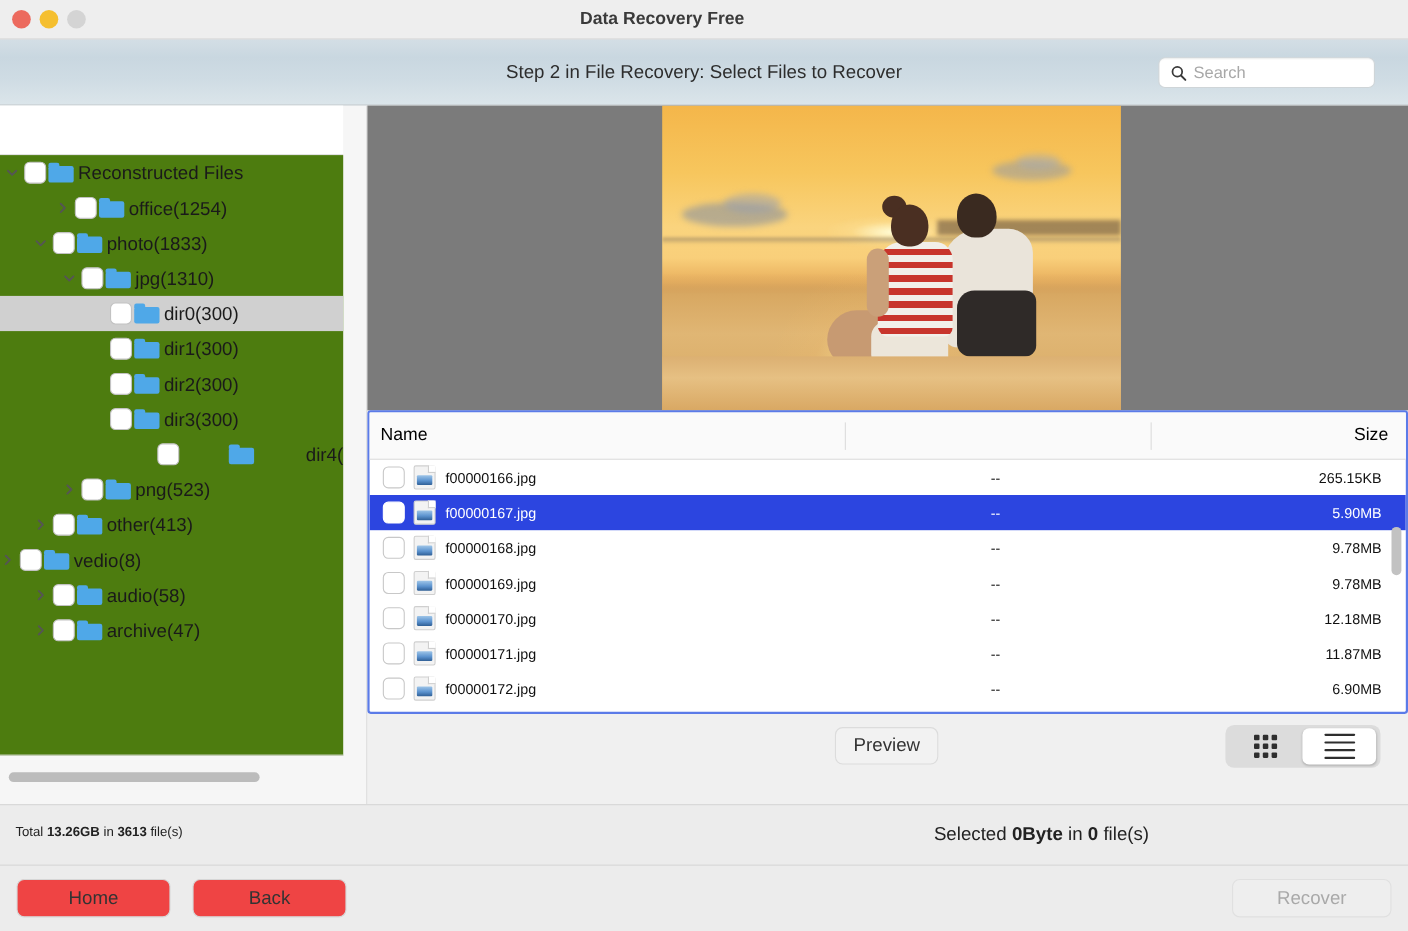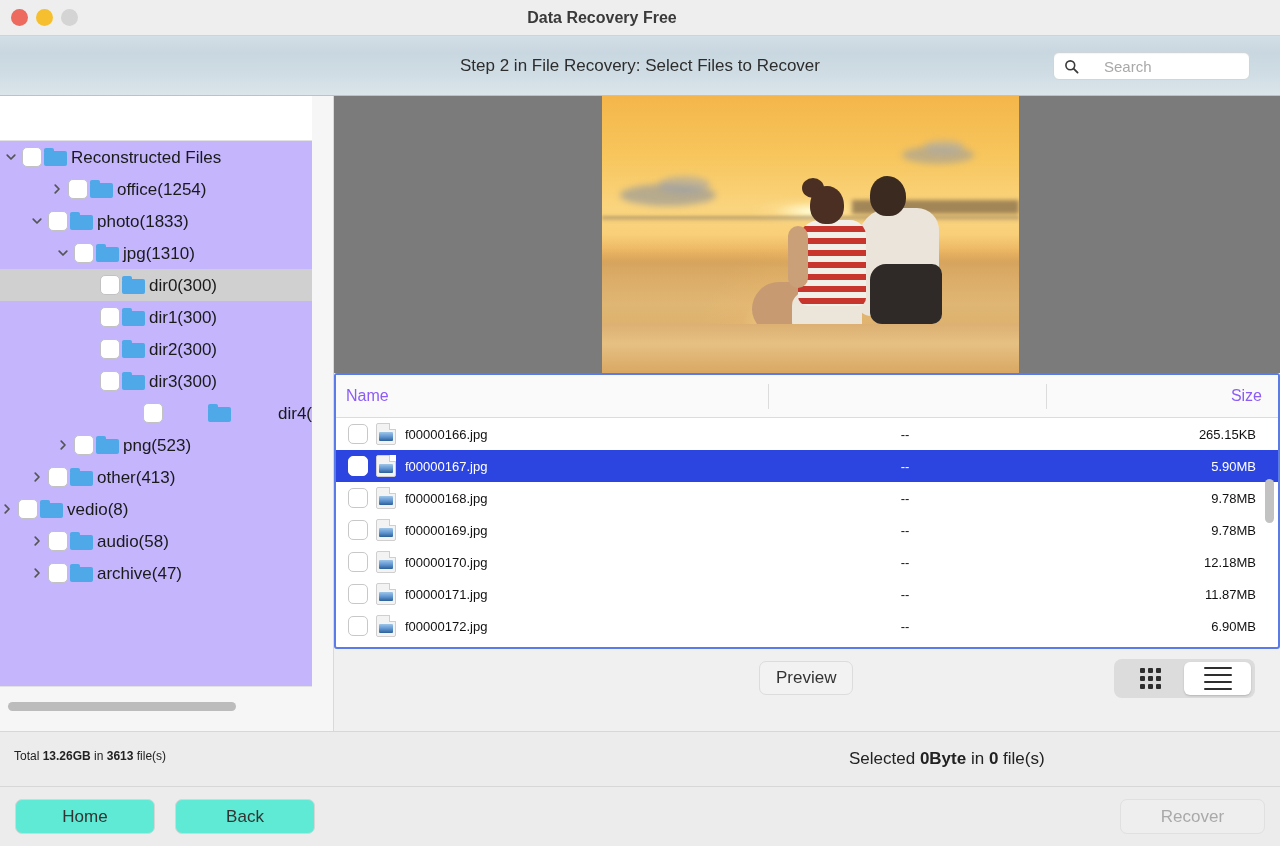--- a/index.html
+++ b/index.html
@@ -44,37 +44,37 @@
     position: absolute; right: 30px; top: 16px;
     width: 197px; height: 28px;
     background: #ffffff; border: 1px solid #cfd5d8; border-radius: 6px;
     display: flex; align-items: center;
     box-shadow: 0 1px 1px rgba(0,0,0,0.04) inset;
   }
   .searchbox .mag { margin-left: 10px; width: 15px; height: 15px; flex: 0 0 auto; }
   .searchbox input {
     border: 0; outline: 0; background: transparent;
     font-family: "Liberation Sans", sans-serif;
-    font-size: 15px; color: #222; margin-left: 25px; width: 150px;
+    font-size: 15px; color: #222; margin-left: 6px; width: 150px;
   }
   .searchbox input::placeholder { color: #a8a8a8; }
 
   
   .sidebar {
     position: absolute; left: 0; top: 96px; width: 334px; height: 635px;
     background: #f6f6f6;
     border-right: 1px solid #d9d9d9;
   }
   .sidebar-topstrip {
     position: absolute; left: 0; top: 0; width: 312px; height: 45px;
     background: #ffffff; border-bottom: 1px solid #e2e2e2;
   }
   .tree {
     position: absolute; left: 0; top: 45px; width: 312px; height: 546px;
-    background: #c4b5fd;
+    background: #4d7c0f;
     border-bottom: 1px solid #e2e2e2;
     overflow: hidden;
   }
   .tree-row {
     position: relative; height: 32px; display: flex; align-items: center;
     font-size: 17px; color: #1a1a1a; white-space: nowrap;
   }
   .tree-row.sel { background: #d0d0d0; }
   .chev {
     width: 14px; height: 14px; flex: 0 0 auto; margin-right: 4px;
@@ -169,21 +169,21 @@
   
   .filelist {
     position: absolute; left: 0; top: 277px; width: 946px; height: 276px;
     background: #ffffff;
     border: 2px solid #5b7be8; border-radius: 3px;
   }
   .fl-header {
     position: relative; height: 43px; background: #fafafa;
     border-bottom: 1px solid #dcdcdc; display: flex; align-items: center;
   }
-  .fl-header .col { font-size: 16px; color: #8b5cf6; }
+  .fl-header .col { font-size: 16px; color: #000000; }
   .col-name { position: absolute; left: 10px; }
   .col-date { position: absolute; left: 434px; width: 270px; text-align: center; }
   .col-size { position: absolute; right: 16px; }
   .divider { position: absolute; top: 9px; width: 1px; height: 25px; background: #dcdcdc; }
   .div1 { left: 432px; }
   .div2 { left: 710px; }
   .fl-body { position: relative; height: 229px; overflow: hidden; }
   .fl-row {
     position: relative; height: 32px; display: flex; align-items: center;
     font-size: 13px; color: #111;
@@ -248,21 +248,21 @@
   .status-total b, .status-selected b { font-weight: bold; }
 
   
   .footer {
     position: absolute; left: 0; top: 786px; width: 1280px; height: 60px;
     background: #ececec; border-top: 1px solid #d7d7d7;
   }
   .btn {
     position: absolute; top: 12px; height: 35px;
     font-size: 17px; color: #333;
-    background: #5eead4; border: 1px solid #d6d6d6; border-radius: 7px;
+    background: #ef4444; border: 1px solid #d6d6d6; border-radius: 7px;
     display: flex; align-items: center; justify-content: center;
   }
   .btn-home { left: 15px; width: 140px; }
   .btn-back { left: 175px; width: 140px; }
   .btn-recover { right: 15px; width: 145px; color: #a9a9a9; background: #eeeeee; border-color: #e0e0e0; }
 </style>
 </head>
 <body>
 
 <div class="app">

